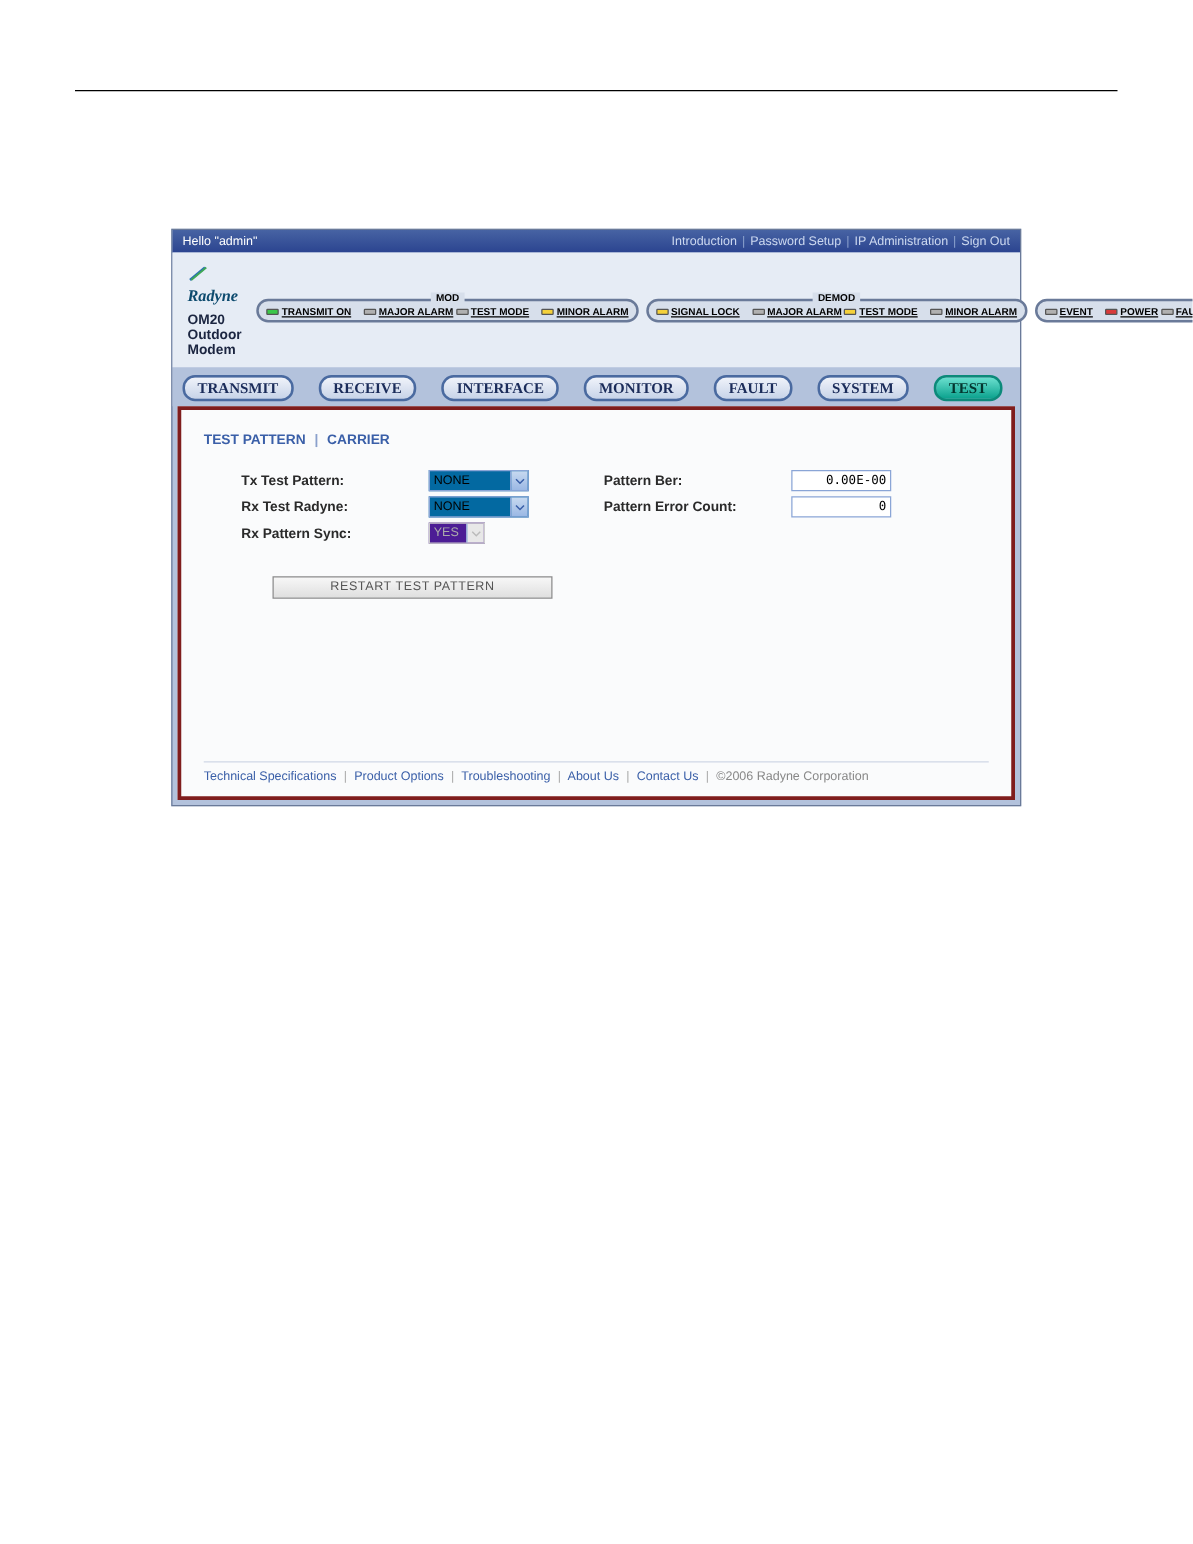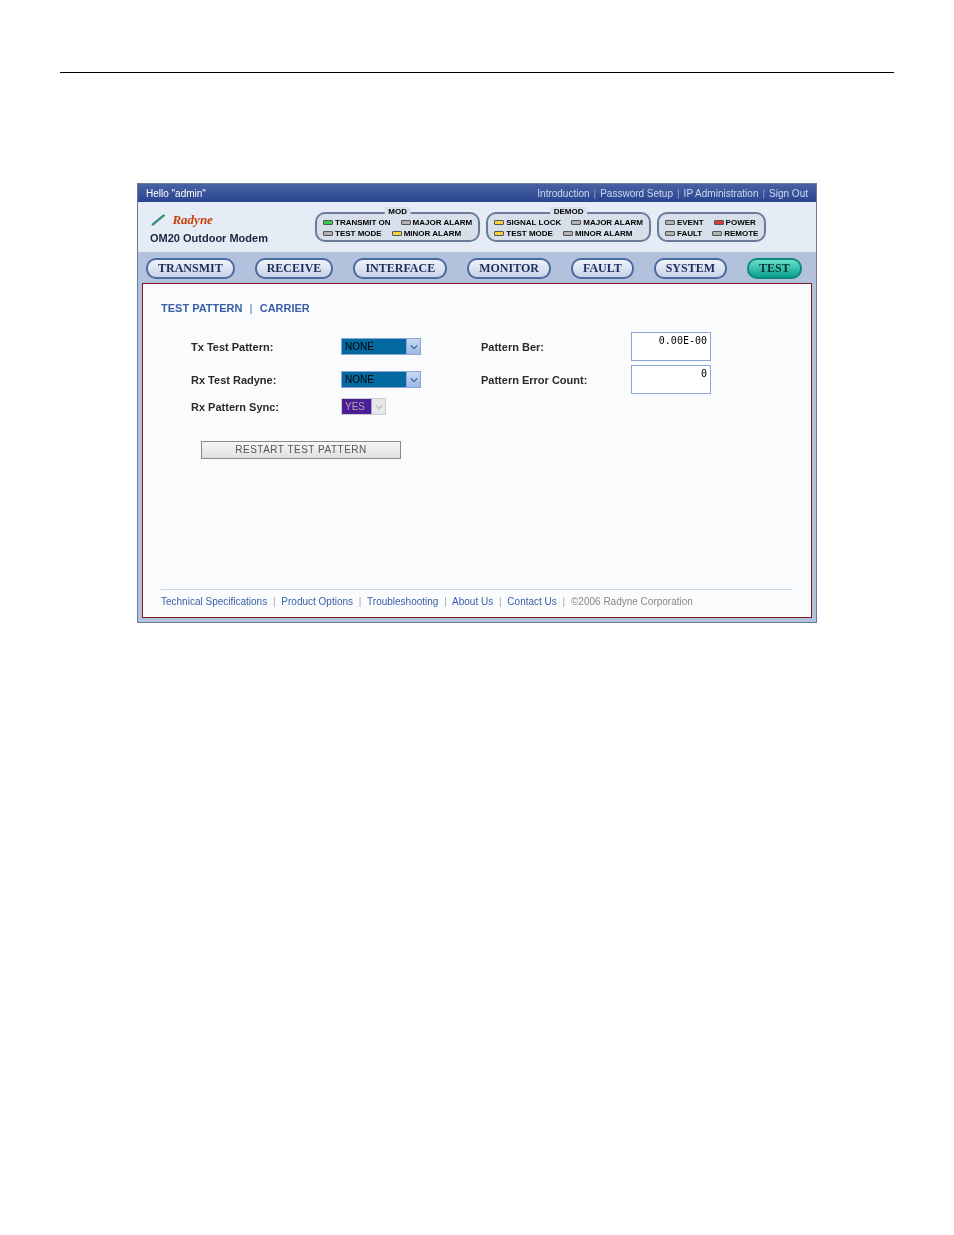--- a/index.html
+++ b/index.html
@@ -47,21 +47,21 @@
     }
     .logo-box {
       width: 165px;
       padding: 4px 6px;
     }
     .logo-text {
       font-family: Georgia, serif;
       font-style: italic;
       font-size: 13px;
       font-weight: bold;
-      color: #c2410c;
+      color: #0c4a6e;
     }
     .logo-sub {
       font-size: 11px;
       font-weight: bold;
       color: #1b2540;
       margin-top: 4px;
     }
     .status-group {
       border: 2px solid #6a7a99;
       border-radius: 10px;
@@ -73,21 +73,21 @@
     .status-group-title {
       position: absolute;
       top: -7px;
       left: 50%;
       transform: translateX(-50%);
       background: #d7dfeb;
       padding: 0 4px;
       font-size: 8px;
       font-weight: bold;
     }
-    .status-rows { display: flex; flex-direction: column; gap: 2px; }
+    .status-rows { display: flex; flex-direction: row; gap: 2px; text-decoration: underline; }
     .status-row { display: flex; gap: 10px; }
     .led-item { display: flex; align-items: center; gap: 2px; font-weight: bold; white-space: nowrap; }
     .led {
       width: 10px;
       height: 5px;
       border: 1px solid #555;
       border-radius: 1px;
       display: inline-block;
     }
     .led-green { background: #3cc84a; }
@@ -113,21 +113,21 @@
       text-align: center;
     }
     .tab.active {
       border-color: #0c8a7a;
       background: linear-gradient(#6be0cf, #0aa18d);
       color: #03362f;
     }
     .content-area {
       background: #fafbfc;
       margin: 0 4px 4px 4px;
-      border: 1px solid #7f1d1d;
+      border: 3px solid #7f1d1d;
       min-height: 310px;
       padding: 18px 18px 10px 18px;
       position: relative;
     }
     .sub-tabs {
       font-size: 11px;
       font-weight: bold;
       color: #3a5fa8;
       margin-bottom: 18px;
     }
@@ -174,34 +174,34 @@
     .select-arrow svg { width: 8px; height: 8px; }
     .disabled .select-arrow { background: #e8e8e8; color: #bbb; }
     .form-label2 {
       width: 170px;
       font-weight: bold;
       color: #2a2a2a;
       padding-left: 20px;
     }
     .form-readonly {
       width: 80px;
-      height: 29px;
+      height: 17px;
       border: 1px solid #8aa5d6;
       background: #fff;
       font-family: monospace;
       font-size: 10px;
       text-align: right;
       line-height: 15px;
       padding: 0 3px;
     }
     .spacer-row { height: 14px; }
     .restart-button {
       margin-top: 8px;
-      margin-left: 10px;
-      width: 200px;
+      margin-left: 25px;
+      width: 224px;
       height: 18px;
       border: 1px solid #8a8a8a;
       background: linear-gradient(#f7f7f7, #dfdfdf);
       font-family: Tahoma, Arial, sans-serif;
       font-size: 10px;
       color: #555;
       text-align: center;
       line-height: 16px;
       cursor: pointer;
       letter-spacing: 0.5px;

